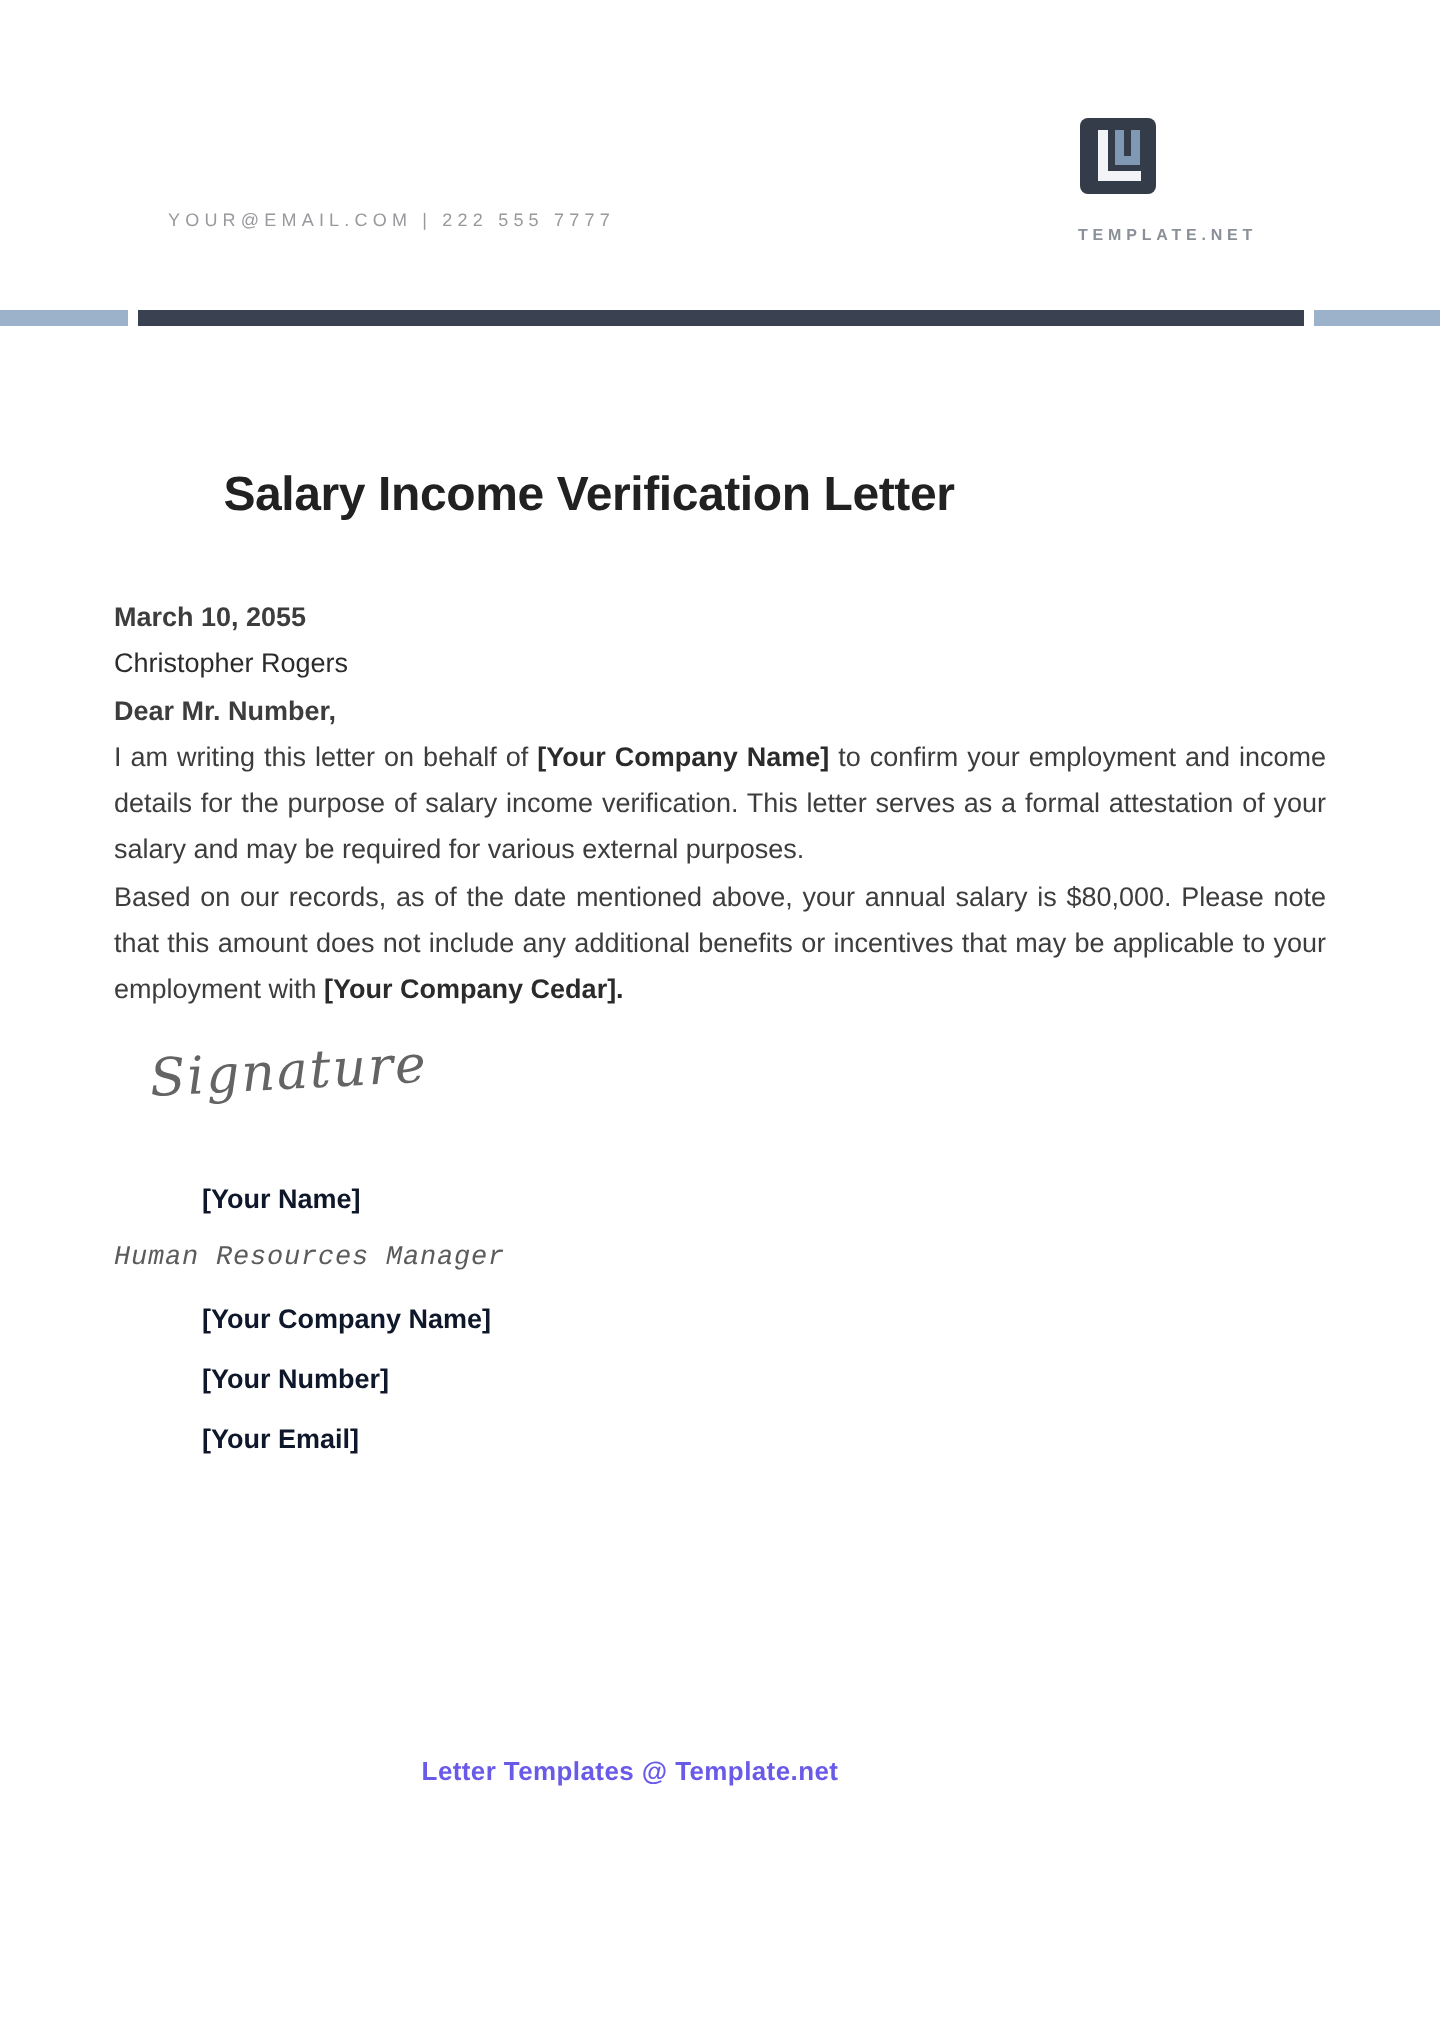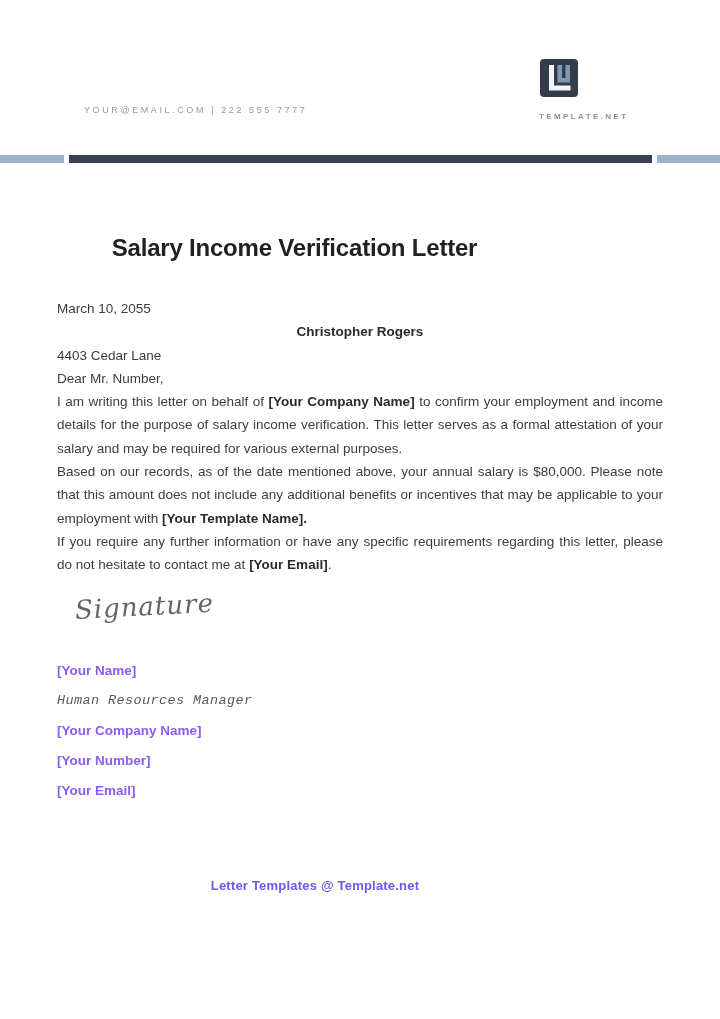--- a/index.html
+++ b/index.html
@@ -69,22 +69,22 @@
   
   .letter-body {
     position: absolute;
     left: 57px;
     top: 297px;
     width: 606px;
     font-size: 13.5px;
     line-height: 23.3px;
   }
   .letter-body p { margin: 0; }
-  .line-regular { font-weight: 400; color: #3d3d3d; }
-  .line-bold    { font-weight: 700; color: #2b2b2b; text-align: center; }
+  .line-regular { font-weight: 700; color: #3d3d3d; }
+  .line-bold    { font-weight: 400; color: #2b2b2b; }
   .para { text-align: justify; }
   .para .seg-bold { font-weight: 700; color: #2b2b2b; }
 
   .closing { margin-top: 27px !important; }
 
   .signature-script {
     margin-top: 22px;
     margin-left: 18px;
     font-family: "DejaVu Serif", serif;
     font-style: italic;
@@ -94,21 +94,22 @@
     transform: rotate(-3deg);
     transform-origin: left center;
     display: inline-block;
     opacity: 0.85;
   }
 
   .sig-block { margin-top: 34px; }
   .sig-block > div { margin-bottom: 8px; line-height: 22px; }
   .sig-name, .sig-company, .sig-number, .sig-email {
     font-weight: 700;
-    color: #8b5cf6;
+    color: #0f172a;
+    margin-left: 44px;
   }
   .sig-title-role {
     font-style: italic;
     color: #5b5b5b;
     letter-spacing: 0.4px;
     font-family: Liberation Mono, monospace;
   }
 
   
   .footer-credit {
@@ -145,27 +146,25 @@
     <div class="seg seg-left" style="background: rgb(156, 178, 202);"></div>
     <div class="seg seg-mid" style="background: rgb(58, 65, 80);"></div>
     <div class="seg seg-right" style="background: rgb(156, 178, 202);"></div>
   </div>
 
   <div class="doc-title">Salary Income Verification Letter</div>
 
   <div class="letter-body">
     <p class="line-regular">March 10, 2055</p>
     <p class="line-bold">Christopher Rogers</p>
-    <p class="line-regular">4403 Cedar Lane</p>
     <p class="line-regular">Dear Mr. Number,</p>
 
     <div id="paragraphs">
         <p class="para"><span>I am writing this letter on behalf of </span><span class="seg-bold">[Your Company Name]</span><span> to confirm your employment and income details for the purpose of salary income verification. This letter serves as a formal attestation of your salary and may be required for various external purposes.</span></p>
-        <p class="para"><span>Based on our records, as of the date mentioned above, your annual salary is $80,000. Please note that this amount does not include any additional benefits or incentives that may be applicable to your employment with </span><span class="seg-bold">[Your Template Name].</span></p>
-        <p class="para"><span>If you require any further information or have any specific requirements regarding this letter, please do not hesitate to contact me at </span><span class="seg-bold">[Your Email]</span><span>.</span></p>
+        <p class="para"><span>Based on our records, as of the date mentioned above, your annual salary is $80,000. Please note that this amount does not include any additional benefits or incentives that may be applicable to your employment with </span><span class="seg-bold">[Your Company Cedar].</span></p>
       </div>
 
 
     <div>
       <span class="signature-script">Signature</span>
     </div>
 
     <div class="sig-block">
       <div class="sig-name">[Your Name]</div>
       <div class="sig-title-role">Human Resources Manager</div>

